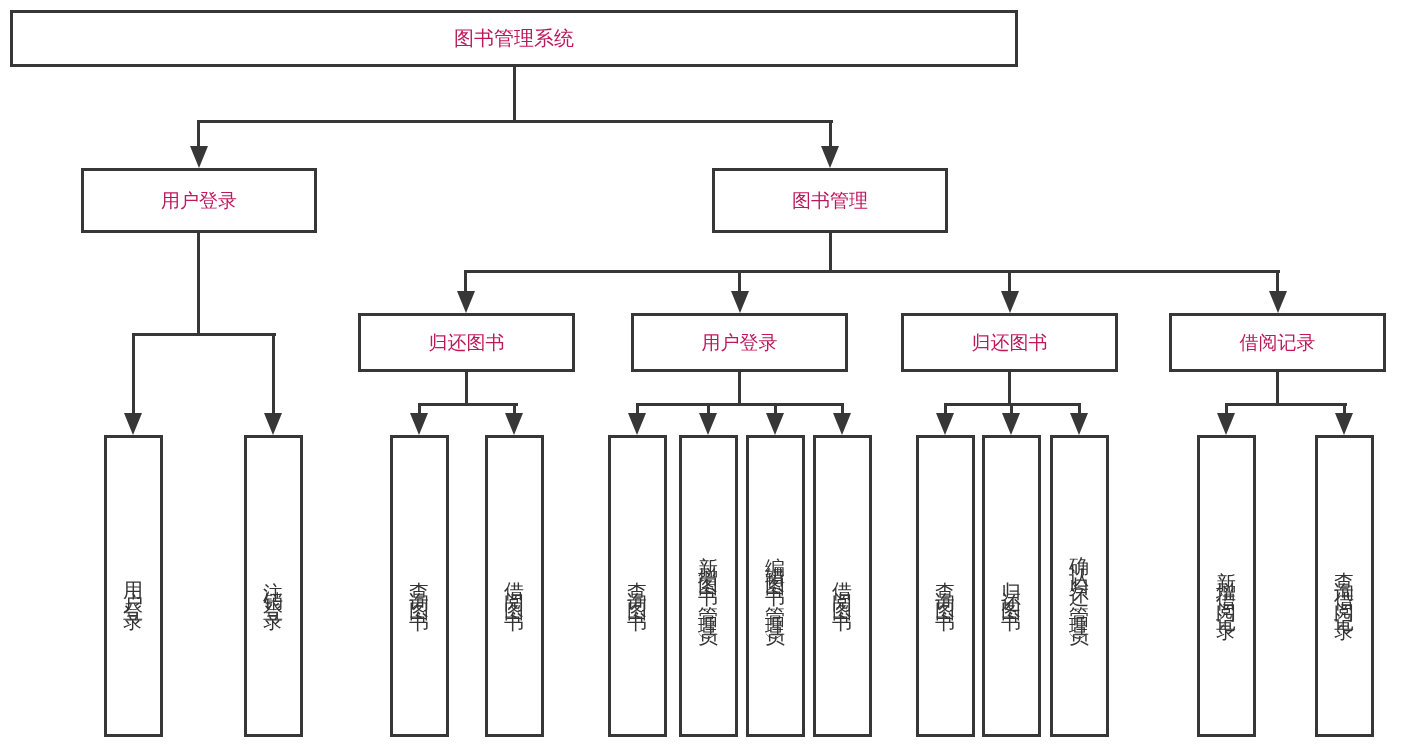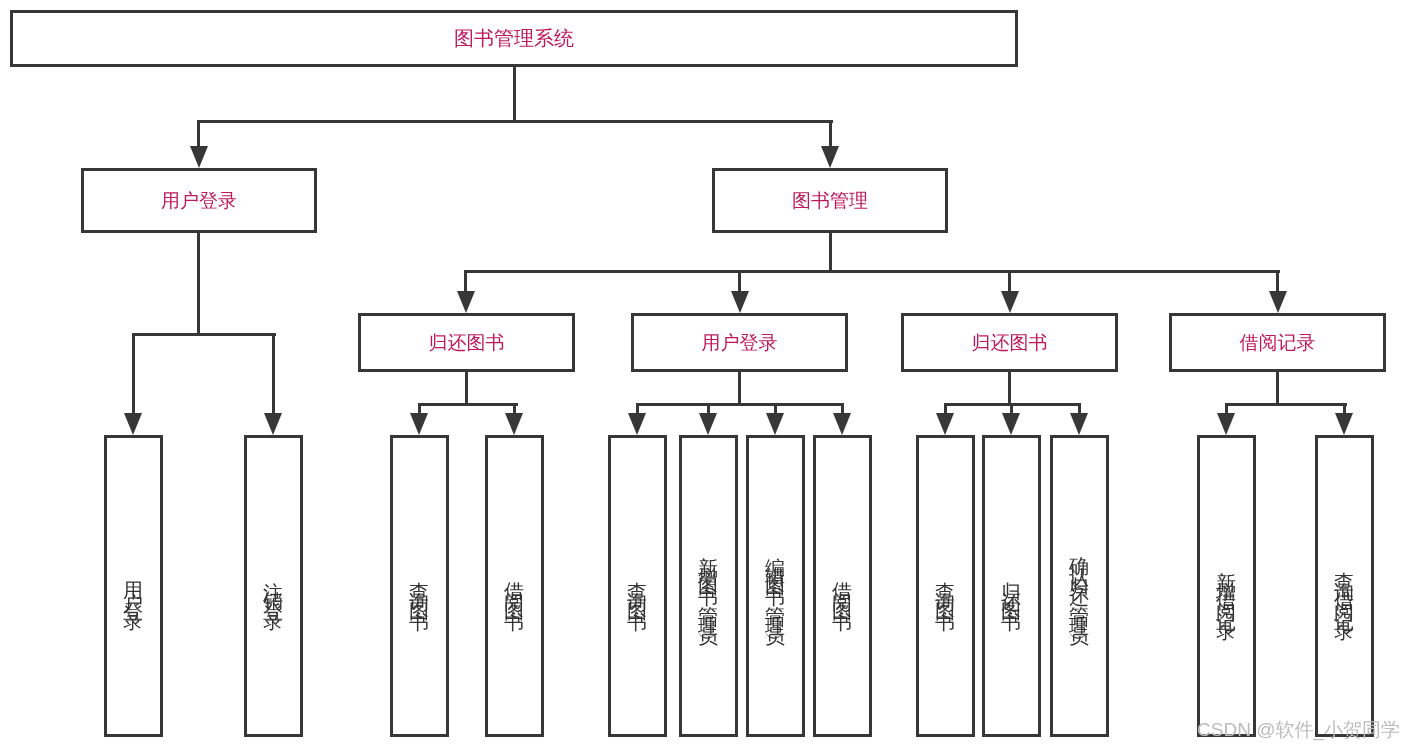--- a/index.html
+++ b/index.html
@@ -202,15 +202,14 @@
     <span class="vlbl">确认归还（管理员）</span>
   </div>
 
   <div class="box leaf" style="left:1197px;">
     <span class="vlbl">新增借阅记录</span>
   </div>
   <div class="box leaf" style="left:1315px;">
     <span class="vlbl">查询借阅记录</span>
   </div>
 
-  <div class="watermark">CSDN @软件_小贺同学</div>
 
 </div>
 
 </body></html>

